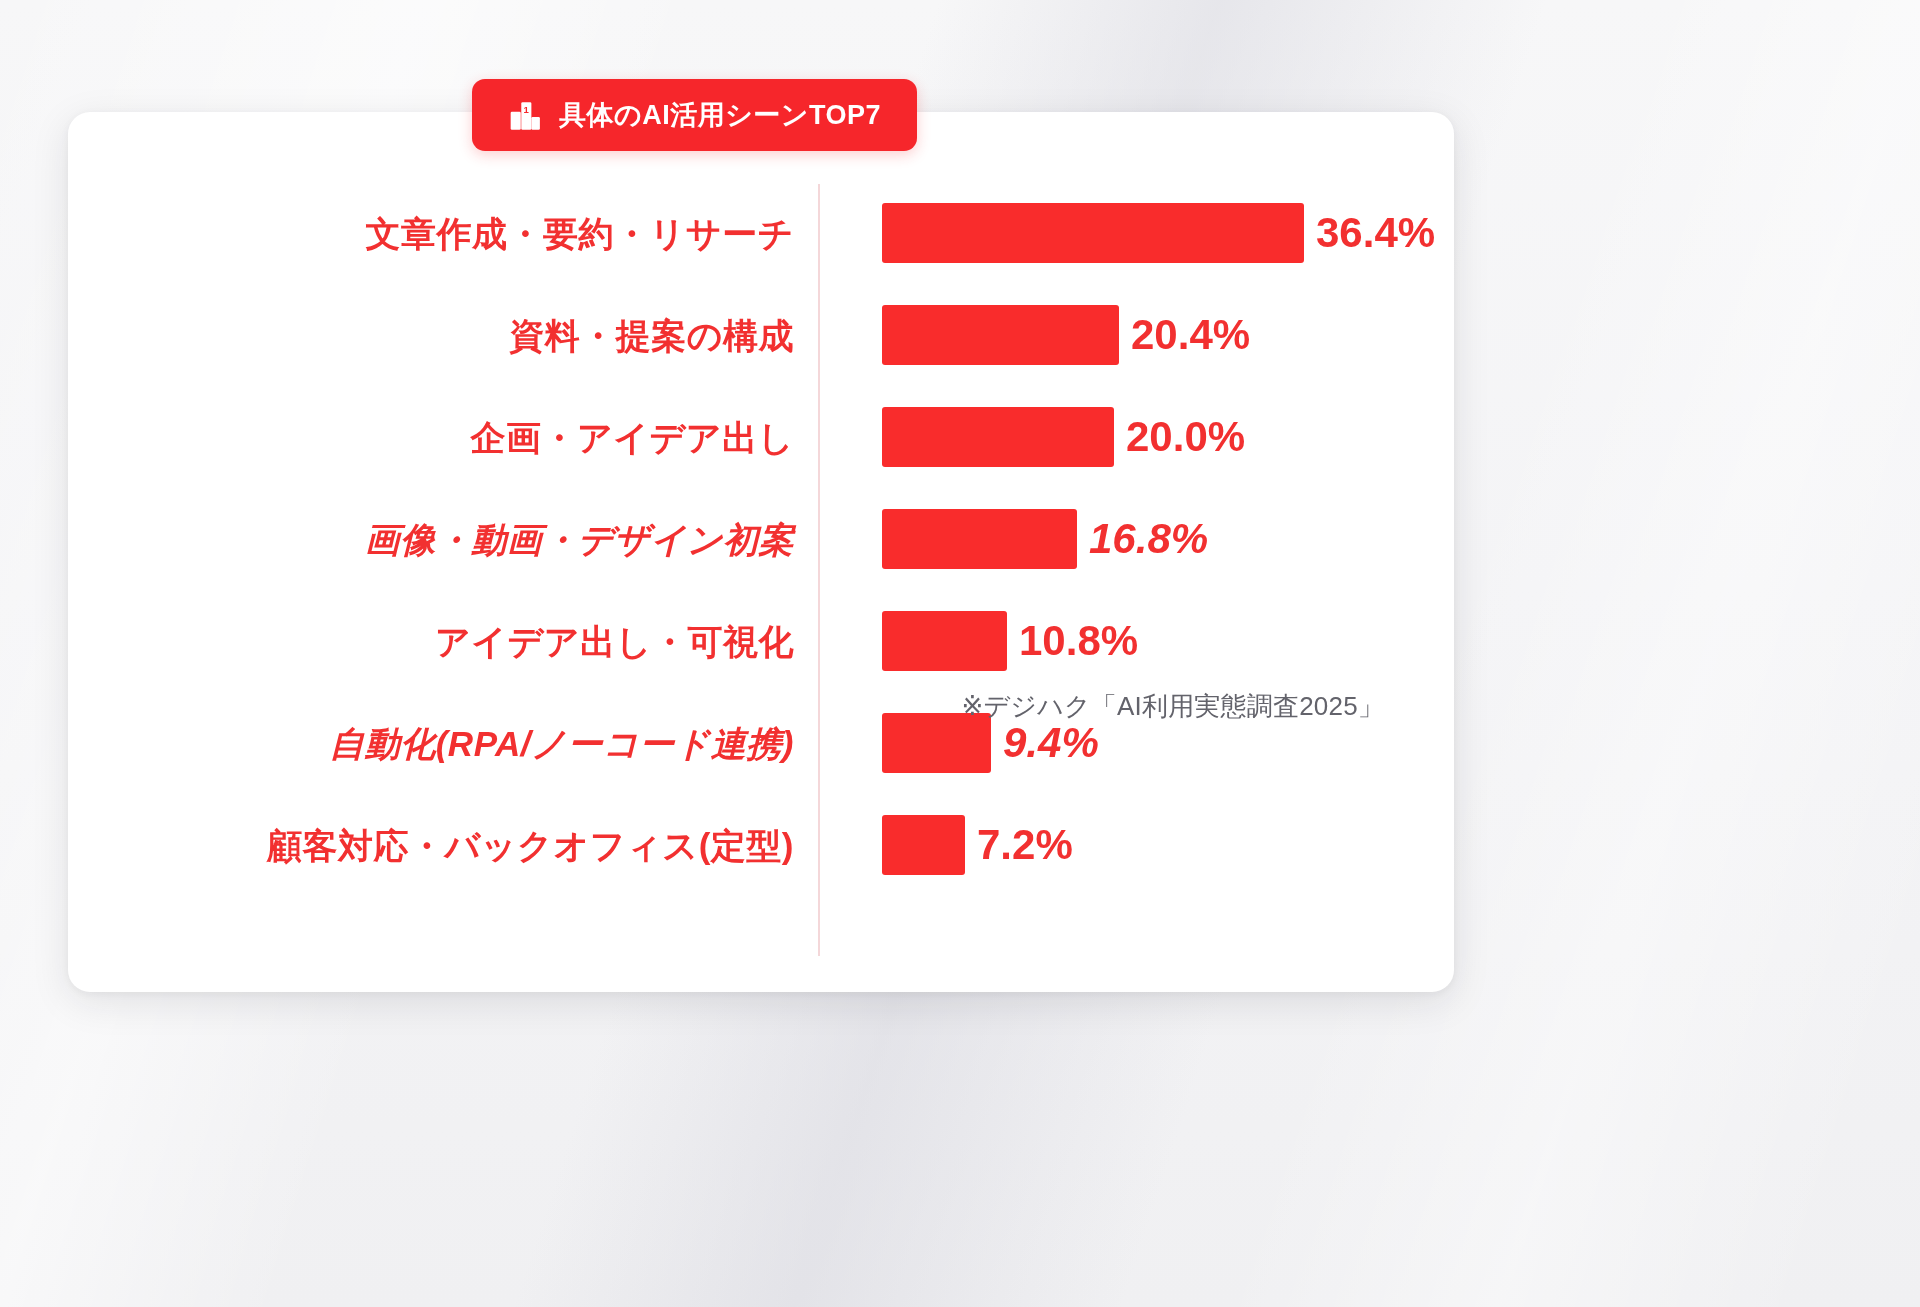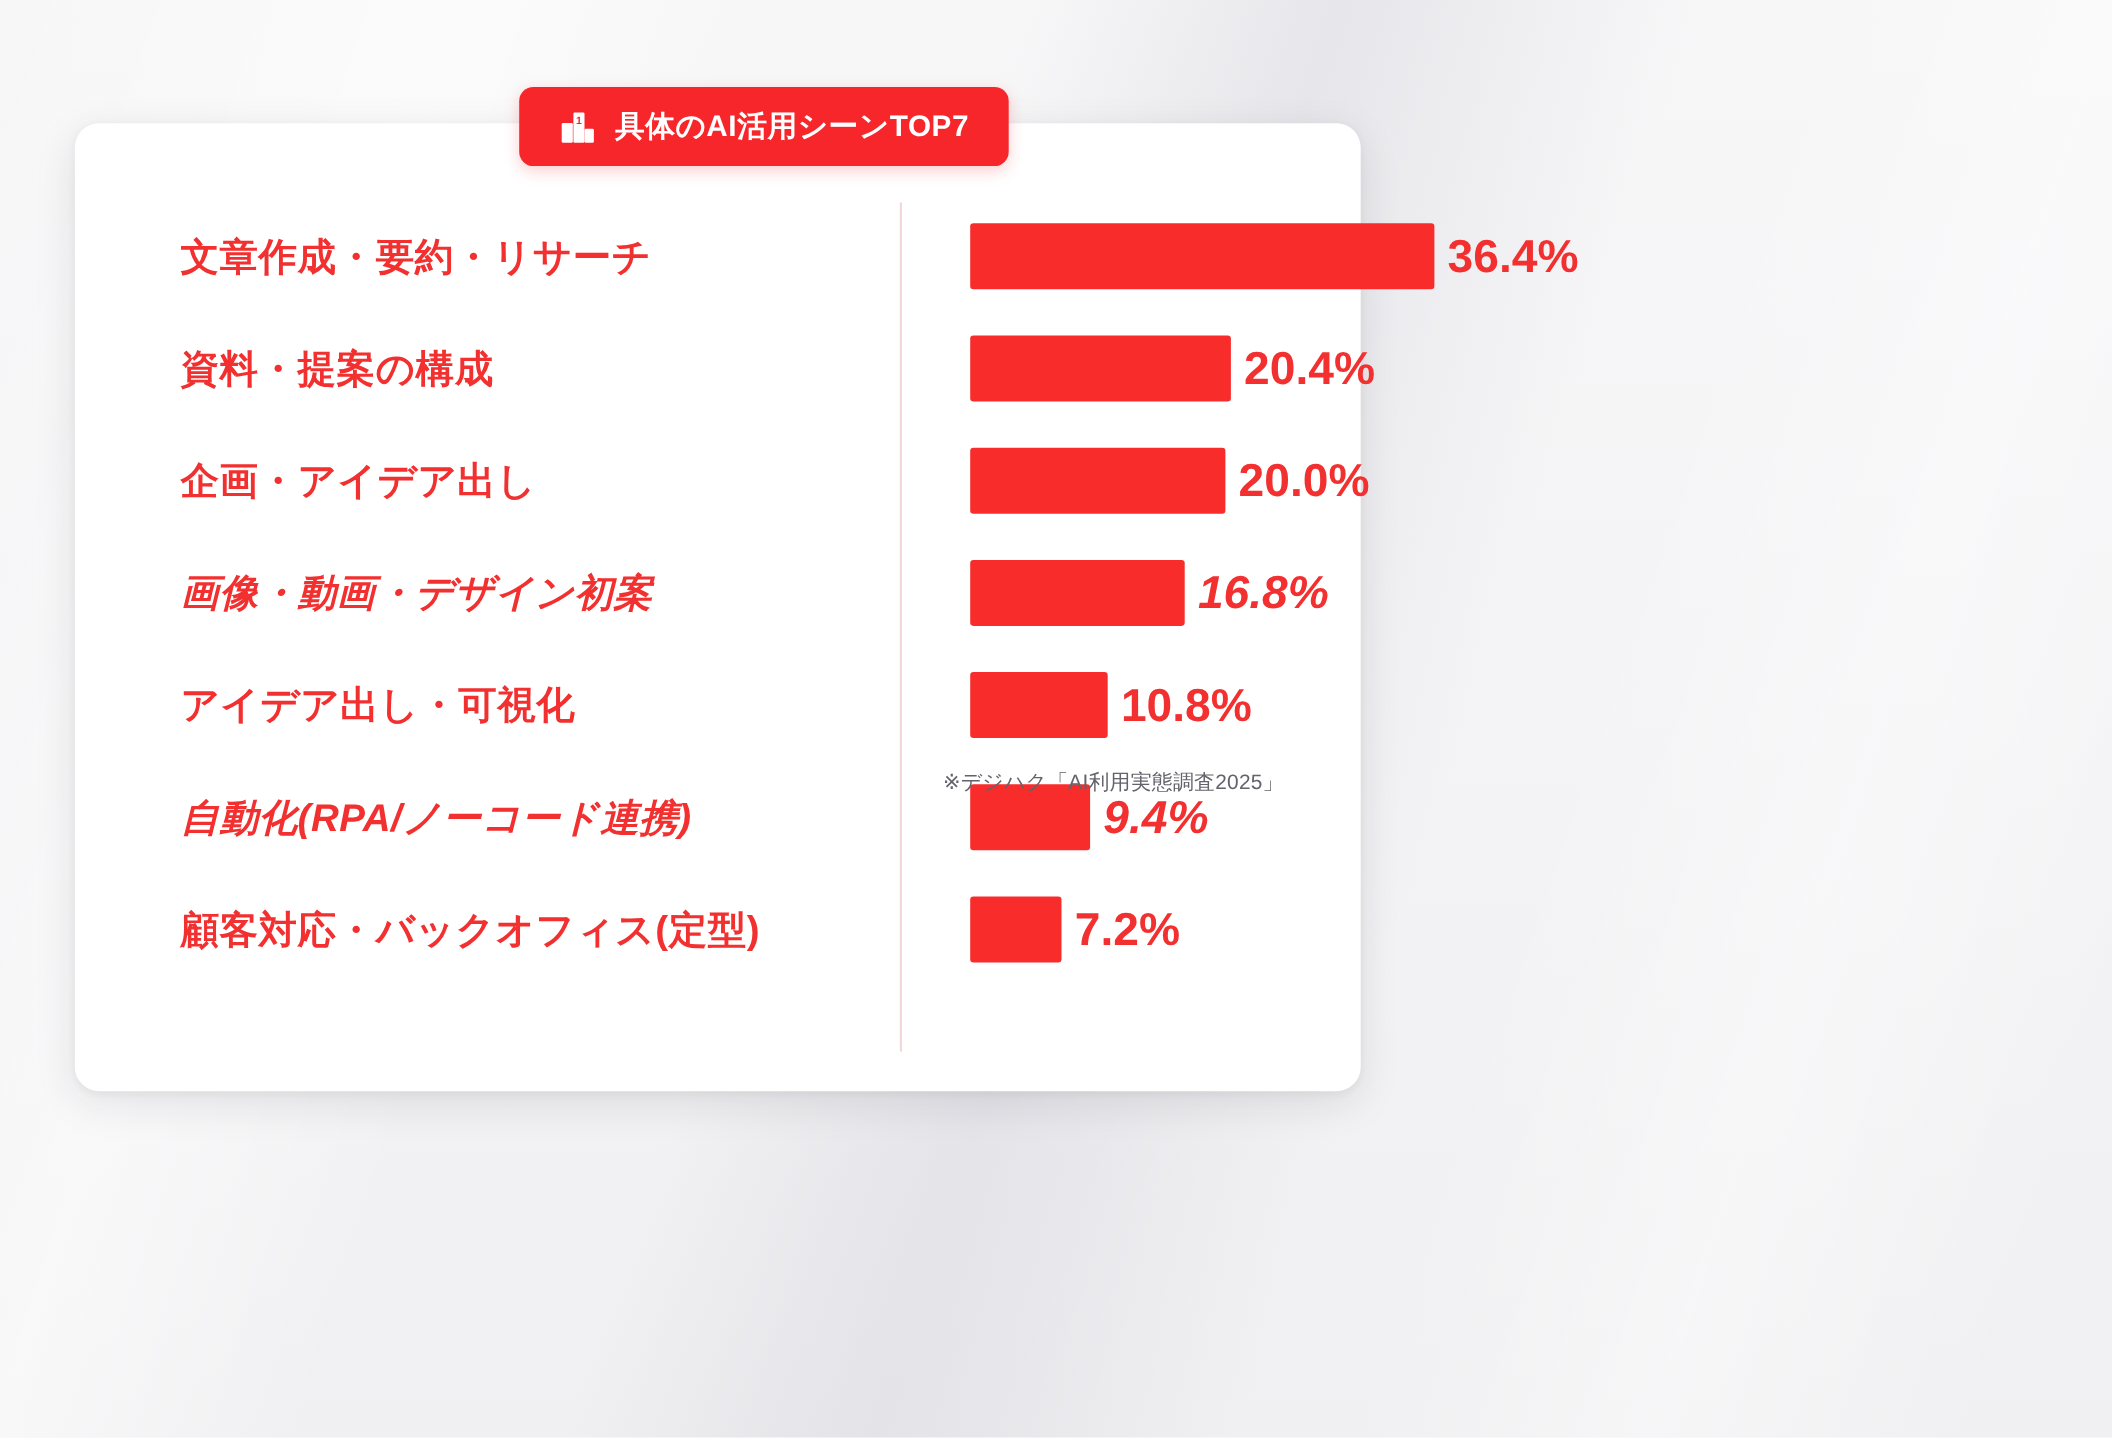--- a/index.html
+++ b/index.html
@@ -34,26 +34,27 @@
       linear-gradient(108deg, rgba(220,220,226,0) 40%, rgba(214,214,222,0.5) 52%, rgba(220,220,226,0) 66%),
       linear-gradient(108deg, rgba(255,255,255,0) 70%, rgba(255,255,255,0.4) 82%, rgba(255,255,255,0) 95%);
     pointer-events: none;
   }
 
   
   #card {
     position: absolute;
     left: 68px;
     top: 112px;
-    width: 1169px;
+    width: 1386px;
     height: 880px;
     background: #ffffff;
     border-radius: 22px;
     box-shadow: 0 10px 38px rgba(30,30,40,0.10),
                 0 2px 8px rgba(30,30,40,0.05);
+    text-align: right;
   }
 
   
   #title-badge {
     position: absolute;
     left: 472px;
     top: 79px;
     height: 72px;
     padding: 0 36px;
     background: #F6262B;
@@ -146,21 +147,21 @@
     margin-left: 12px;
     white-space: nowrap;
   }
 
   
   #footnote {
     position: absolute;
     right: 70px;
     bottom: 268px;
     color: #63636b;
-    font-size: 19px;
+    font-size: 26px;
     font-weight: 400;
     letter-spacing: 0.2px;
     white-space: nowrap;
   }
 </style>
 </head>
 <body>
 
 <div id="canvas">
 

